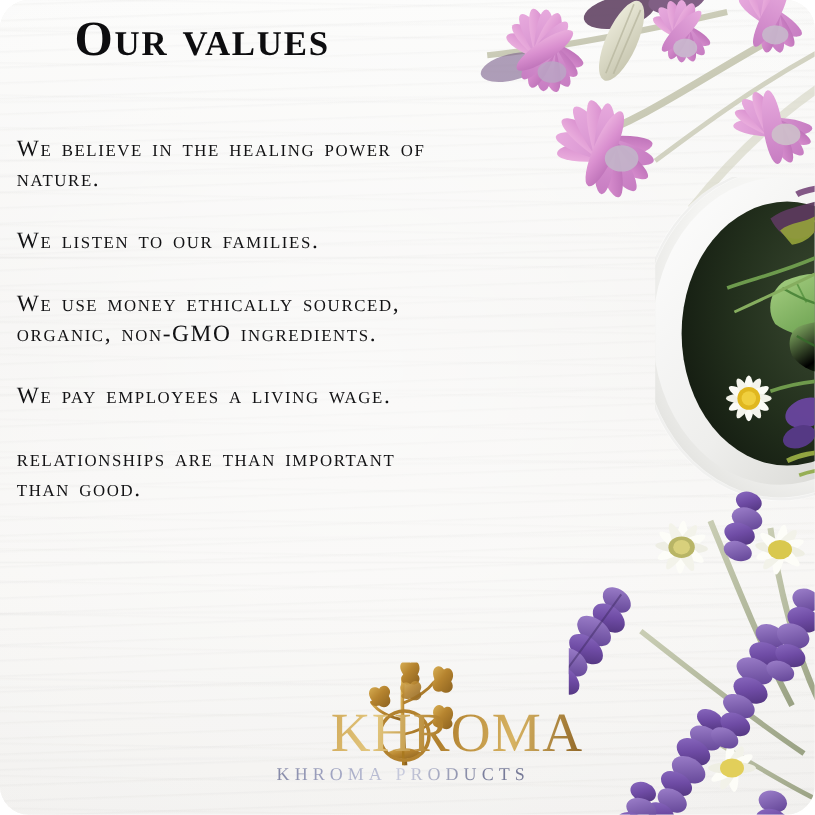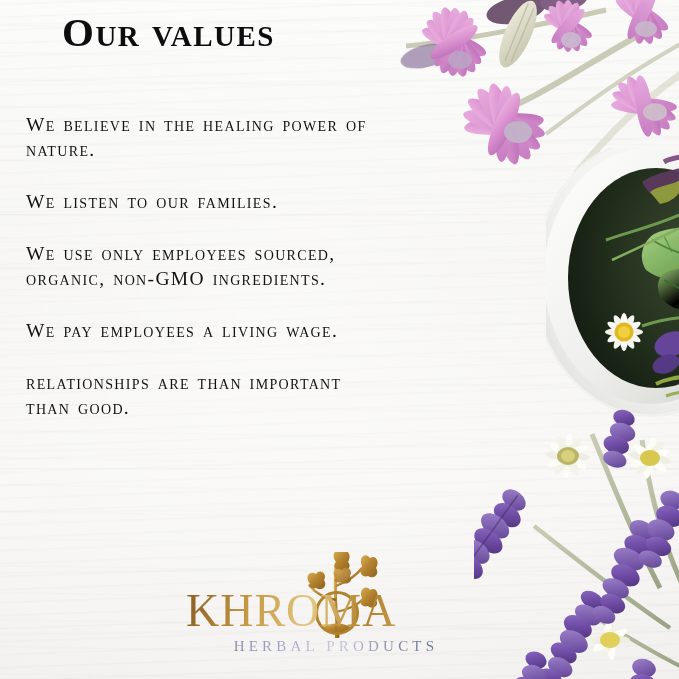--- a/index.html
+++ b/index.html
@@ -3,20 +3,21 @@
 <meta charset="utf-8">
 <style>
   html,body{margin:0;padding:0;background:#fff;}
   body{width:679px;height:679px;overflow:hidden;font-family:"Liberation Serif",serif;}
 
   #poster{
     position:relative;
     width:679px;height:679px;
     overflow:hidden;
     background:#f6f5f3;
+    border-radius:24px;
   }
 
   
   .wood-base{
     position:absolute;inset:0;
     background:
       linear-gradient(180deg,#fbfbfa 0%,#f4f3f1 40%,#f7f6f4 70%,#f2f1ef 100%);
   }
   .wood-grain{
     position:absolute;inset:0;
@@ -76,29 +77,28 @@
   .value-item{margin-bottom:27px;}
   .value-line{
     font-family:"Liberation Serif",serif;
     font-size:19.5px;
     font-variant:small-caps;
     letter-spacing:1.35px;
     word-spacing:1.5px;
     color:#121214;
     line-height:25px;
     white-space:nowrap;
-    margin-left:12px;
   }
 
   
   .logo{position:absolute;left:186px;top:556px;width:300px;height:102px;}
   .logo-sprig{position:absolute;left:106px;top:-4px;width:96px;height:86px;}
   .logo-word{
     position:absolute;left:0;top:32px;width:300px;
-    text-align:left;
+    text-align:right;
     font-family:"Liberation Serif",serif;
     font-size:46px;
     font-weight:400;
     letter-spacing:1px;
     line-height:1;
     color:#b9883c;
     background:linear-gradient(100deg,#8a5f21 0%,#c79a45 22%,#e3c77f 42%,#b07f2c 60%,#d7b363 80%,#8e6425 100%);
     -webkit-background-clip:text;background-clip:text;
     -webkit-text-fill-color:transparent;
   }
@@ -458,21 +458,21 @@
 
     <div class="values-list">
       <div class="value-item">
         <div class="value-line">We believe in the healing power of</div>
         <div class="value-line">nature.</div>
       </div>
       <div class="value-item">
         <div class="value-line">We listen to our families.</div>
       </div>
       <div class="value-item">
-        <div class="value-line">We use only employees sourced,</div>
+        <div class="value-line">We use money ethically sourced,</div>
         <div class="value-line">organic, non-GMO ingredients.</div>
       </div>
       <div class="value-item">
         <div class="value-line">We pay employees a living wage.</div>
       </div>
       <div class="value-item">
         <div class="value-line">relationships are than important</div>
         <div class="value-line">than good.</div>
       </div>
     </div>
@@ -500,16 +500,16 @@
         <path d="M18 32 C12 24 18 18 24 22 C28 16 36 22 32 28 C36 34 30 40 24 36 C18 38 14 32 18 32 Z"></path>
         <path d="M70 46 C66 38 74 32 78 38 C84 34 88 42 84 48 C88 54 80 58 76 54 C70 56 66 50 70 46 Z"></path>
         <path d="M44 26 C38 20 44 14 50 18 C54 12 62 18 58 24 C62 30 54 34 50 30 C44 32 40 28 44 26 Z" opacity=".9"></path>
       </g>
 
       <path d="M30 76 C38 70 52 70 60 76 C52 82 38 82 30 76 Z" fill="url(#goldg)"></path>
       <path d="M44 74 L44 86" stroke="#a9791f" stroke-width="2" fill="none"></path>
     </svg>
     <div class="logo-ring"></div>
     <div class="logo-word">KHROMA</div>
-    <div class="logo-sub">HERBAL PRODUCTS</div>
+    <div class="logo-sub">KHROMA PRODUCTS</div>
   </div>
 
 </div>
 
 </body></html>

